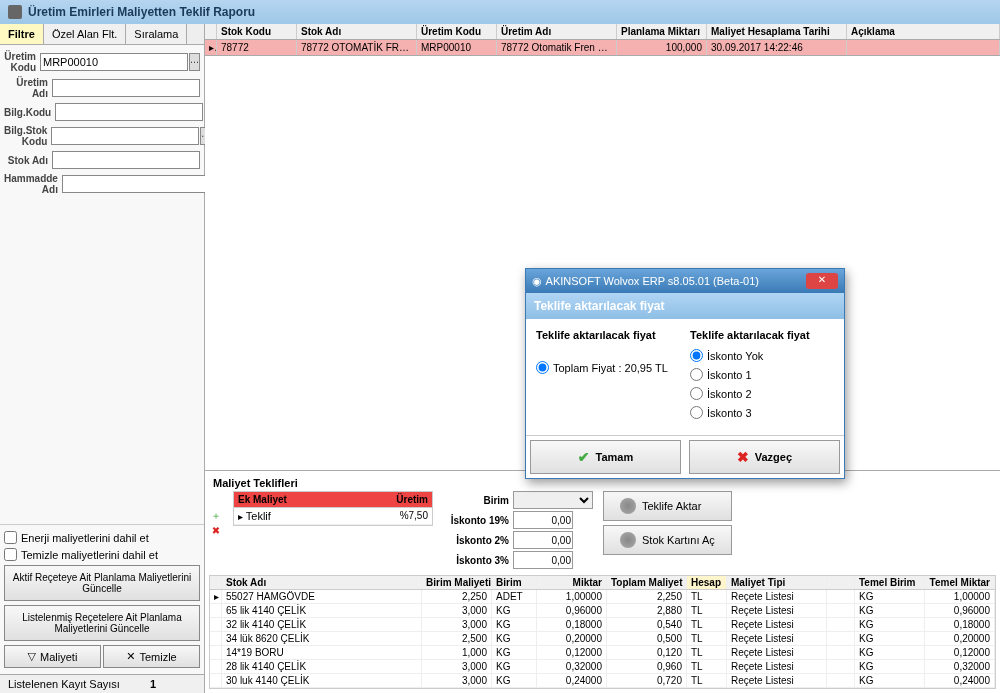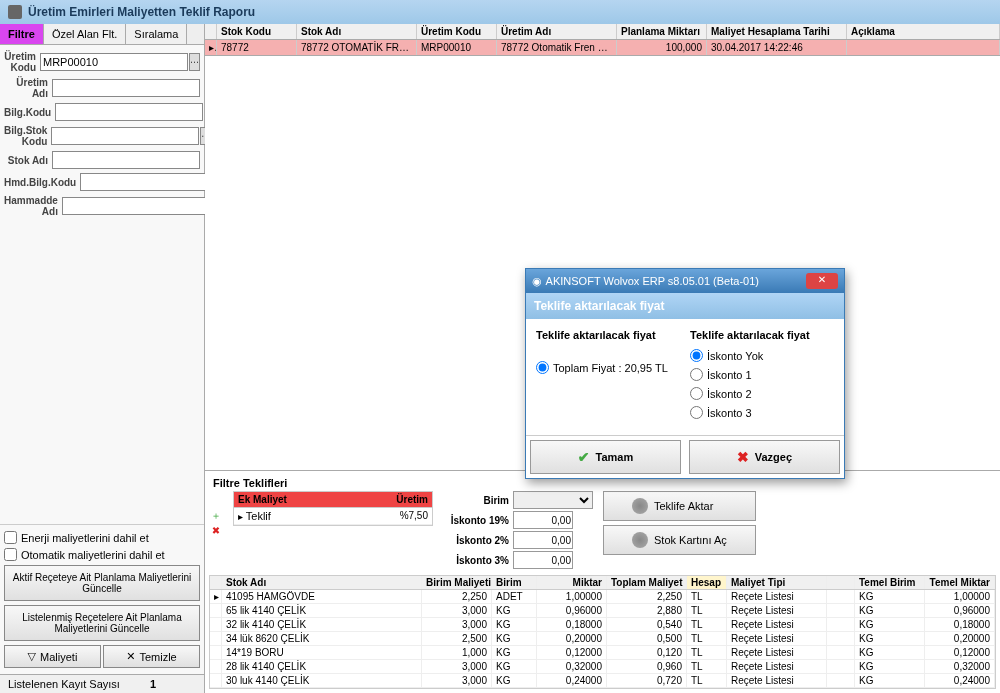--- a/index.html
+++ b/index.html
@@ -5,21 +5,21 @@
 * { box-sizing: border-box; margin: 0; padding: 0; font-family: Tahoma, Arial, sans-serif; font-size: 11px; }
 body { background: #e8e8e8; width: 1000px; height: 693px; overflow: hidden; }
 .app-window { background: #fff; height: 693px; display: flex; flex-direction: column; }
 .titlebar { background: linear-gradient(to bottom, #b5d5f0, #9ec8e8); padding: 4px 8px; display: flex; align-items: center; gap: 6px; height: 24px; }
 .titlebar .icon { width: 14px; height: 14px; background: #666; border-radius: 2px; }
 .titlebar .title { font-weight: bold; color: #1a3a5a; font-size: 12px; }
 .main-body { display: flex; flex: 1; min-height: 0; }
 .left-panel { width: 205px; border-right: 1px solid #aaa; background: #f8f8f8; display: flex; flex-direction: column; }
 .tabs { display: flex; border-bottom: 1px solid #aaa; background: #eee; }
 .tab { padding: 4px 8px; border-right: 1px solid #aaa; cursor: pointer; background: #f0f0f0; }
-.tab.active { background: #d946ef; font-weight: bold; }
+.tab.active { background: #fef9c3; font-weight: bold; }
 .filter-form { padding: 6px 4px; }
 .form-row { display: flex; align-items: center; margin-bottom: 4px; }
 .form-row label { width: 80px; text-align: right; font-weight: bold; color: #444; font-size: 10px; padding-right: 4px; }
 .form-row input { flex: 1; border: 1px solid #888; padding: 1px 2px; font-size: 11px; height: 18px; }
 .form-row .lookup-btn { width: 18px; height: 18px; border: 1px solid #888; background: #ddd; margin-left: 1px; cursor: pointer; display: flex; align-items: center; justify-content: center; font-size: 9px; }
 .left-bottom { margin-top: auto; padding: 6px 4px; border-top: 1px solid #ccc; }
 .checkbox-row { display: flex; align-items: center; margin-bottom: 4px; font-size: 10px; }
 .checkbox-row input { margin-right: 4px; }
 .big-btn { width: 100%; padding: 6px 4px; margin-bottom: 4px; border: 1px solid #888; background: linear-gradient(#f8f8f8,#e0e0e0); cursor: pointer; font-size: 10px; text-align: center; }
 .btn-row { display: flex; gap: 2px; }
@@ -57,21 +57,21 @@
 .cost-table .cc { padding: 2px 4px; flex: 1; font-size: 10px; }
 .cost-table .cc:last-child { text-align: right; }
 .cost-icons { display: flex; flex-direction: column; gap: 2px; margin-top: 18px; }
 .cost-icons span { width: 14px; height: 14px; font-size: 10px; text-align: center; }
 .mini-form { }
 .mini-form .mr { display: flex; align-items: center; margin-bottom: 2px; }
 .mini-form label { width: 70px; font-weight: bold; font-size: 10px; text-align: right; padding-right: 4px; }
 .mini-form input, .mini-form select { width: 60px; border: 1px solid #999; font-size: 10px; padding: 1px; text-align: right; height: 18px; }
 .mini-form select { width: 80px; text-align: left; }
 .action-btns { display: flex; flex-direction: column; gap: 4px; }
-.action-btns .ab { padding: 6px 28px; border: 1px solid #999; background: linear-gradient(#f8f8f8,#e0e0e0); cursor: pointer; font-size: 11px; display: flex; align-items: center; gap: 6px; }
+.action-btns .ab { padding: 6px 16px; border: 1px solid #999; background: linear-gradient(#f8f8f8,#e0e0e0); cursor: pointer; font-size: 11px; display: flex; align-items: center; gap: 6px; }
 .ab .gear { width: 16px; height: 16px; background: radial-gradient(#888,#aaa); border-radius: 50%; }
 .detail-grid { border: 1px solid #ccc; max-height: 120px; overflow: auto; }
 .detail-grid .gh { display: flex; background: #f0f0f0; font-weight: bold; border-bottom: 1px solid #ccc; }
 .detail-grid .gr { display: flex; border-bottom: 1px solid #eee; }
 .detail-grid .gc { padding: 1px 4px; border-right: 1px solid #eee; font-size: 10px; overflow: hidden; white-space: nowrap; }
 .gc.num { text-align: right; }
 .hesap { background: #fff5cc; }
 </style>
 </head>
 <body>
@@ -105,37 +105,32 @@
         <div class="form-row">
           <label>Bilg.Stok Kodu</label>
           <input style="">
           <div class="lookup-btn">⋯</div>
         </div>
         <div class="form-row">
           <label>Stok Adı</label>
           <input style="">
         </div>
         <div class="form-row">
-          <label>Hmd.Bilg.Kodu</label>
-          <input style="">
-          <div class="lookup-btn">⋯</div>
-        </div>
-        <div class="form-row">
           <label>Hammadde Adı</label>
           <input style="">
         </div>
       </div>
       <div class="left-bottom">
         <div class="checkbox-row">
             <input type="checkbox" style="">
             <span>Enerji maliyetlerini dahil et</span>
           </div>
         <div class="checkbox-row">
             <input type="checkbox" style="">
-            <span>Otomatik maliyetlerini dahil et</span>
+            <span>Temizle maliyetlerini dahil et</span>
           </div>
         <button class="big-btn">Aktif Reçeteye Ait Planlama Maliyetlerini Güncelle</button>
         <button class="big-btn">Listelenmiş Reçetelere Ait Planlama Maliyetlerini Güncelle</button>
         <div class="btn-row">
           <button class="btn">
               <span>▽</span>
               <span>Maliyeti</span>
             </button>
           <button class="btn">
               <span>✕</span>
@@ -161,29 +156,29 @@
           <div class="cell" style="width:140px">Maliyet Hesaplama Tarihi</div>
           <div class="cell" style="flex:1">Açıklama</div>
         </div>
         <div class="grid-row selected">
           <div class="cell" style="width:12px"></div>
           <div class="cell" style="width:80px">78772</div>
           <div class="cell" style="width:120px">78772 OTOMATİK FREN CIRC</div>
           <div class="cell" style="width:80px">MRP00010</div>
           <div class="cell" style="width:120px">78772 Otomatik Fren Cırcı</div>
           <div class="cell" style="width:90px;text-align:right">100,000</div>
-          <div class="cell" style="width:140px">30.04.2017 14:22:46</div>
+          <div class="cell" style="width:140px">30.09.2017 14:22:46</div>
           <div class="cell" style="flex:1"></div>
         </div>
       </div>
 
       <div class="mid-section"></div>
 
       <div class="bottom-section">
-        <div class="hdr">Filtre Teklifleri</div>
+        <div class="hdr">Maliyet Teklifleri</div>
         <div class="cost-row">
           <div class="cost-icons">
             <span style="color:#4a4">＋</span>
             <span style="color:#d22">✖</span>
           </div>
           <div class="cost-table">
             <div class="ch">
                 <div class="cc">Ek Maliyet</div>
                 <div class="cc">Üretim</div>
               </div>
@@ -232,21 +227,21 @@
             <div class="gc num" style="width:80px">Toplam Maliyet</div>
             <div class="gc hesap" style="width:40px">Hesap</div>
             <div class="gc" style="width:100px">Maliyet Tipi</div>
             <div class="gc" style="flex:1"></div>
             <div class="gc" style="width:70px">Temel Birim</div>
             <div class="gc num" style="width:70px">Temel Miktar</div>
           </div>
           <div id="detail-rows">
               <div class="gr">
                 <div class="gc" style="width:12px">▸</div>
-  <div class="gc" style="width:200px">41095 HAMGÖVDE</div>
+  <div class="gc" style="width:200px">55027 HAMGÖVDE</div>
   <div class="gc num" style="width:70px">2,250</div>
   <div class="gc" style="width:45px">ADET</div>
   <div class="gc num" style="width:70px">1,00000</div>
   <div class="gc num" style="width:80px">2,250</div>
   <div class="gc" style="width:40px">TL</div>
   <div class="gc" style="width:100px">Reçete Listesi</div>
   <div class="gc" style="flex:1"></div>
   <div class="gc" style="width:70px">KG</div>
   <div class="gc num" style="width:70px">1,00000</div>
               </div>

